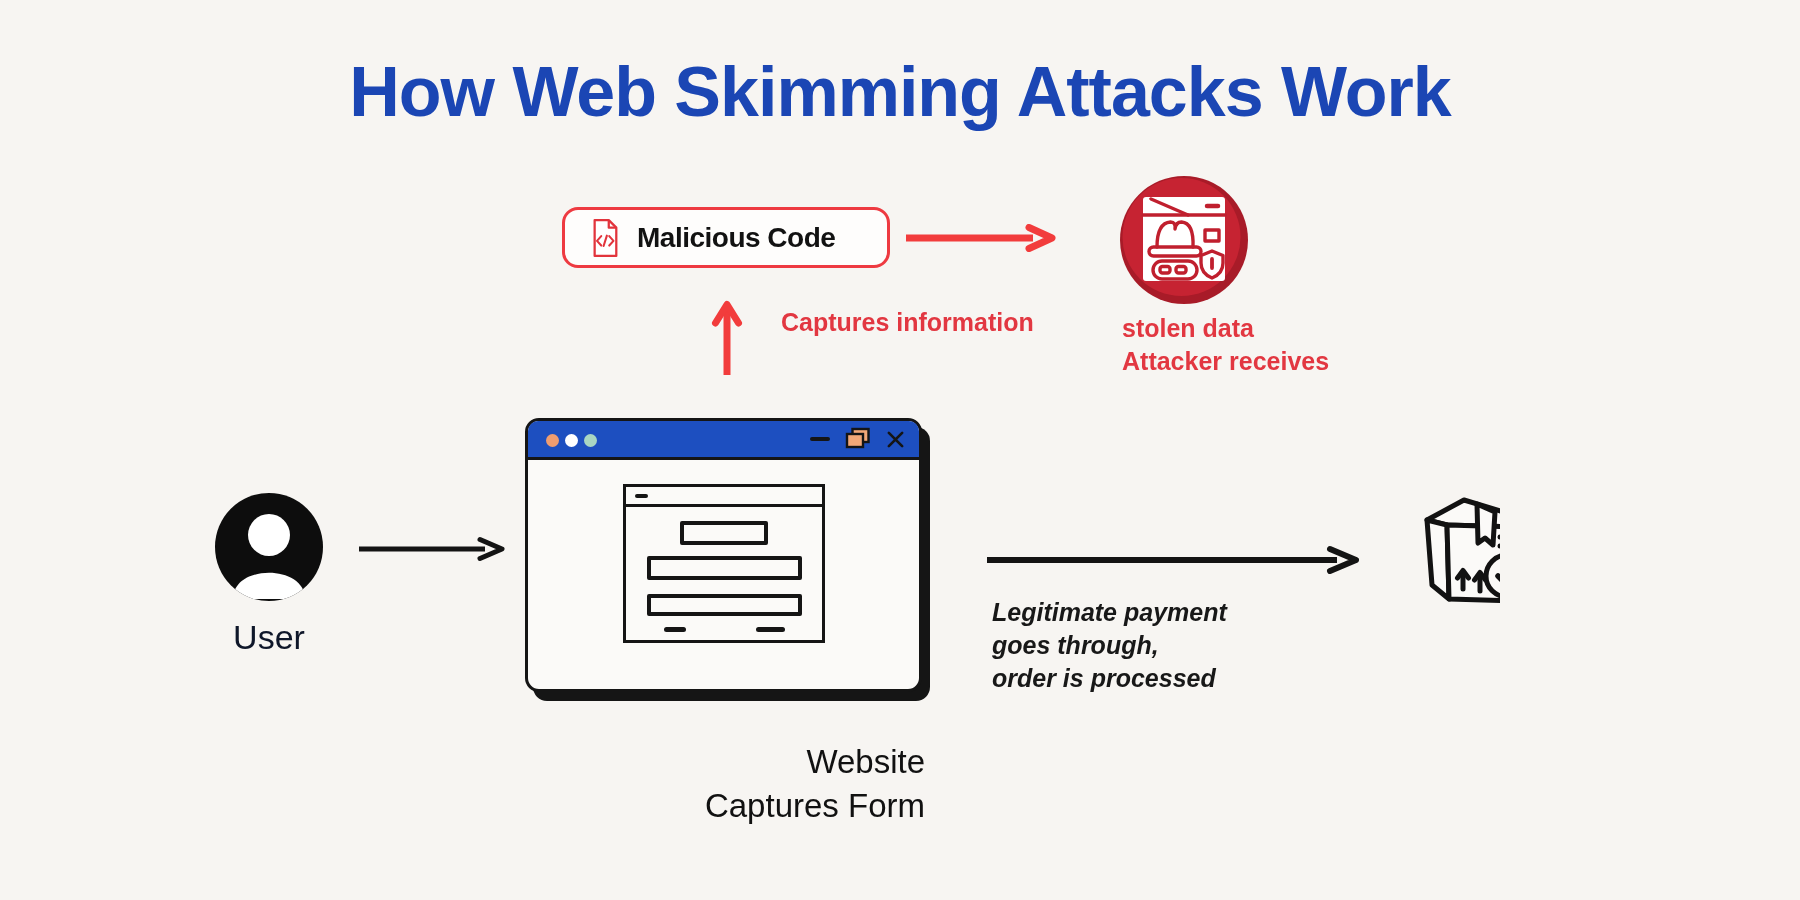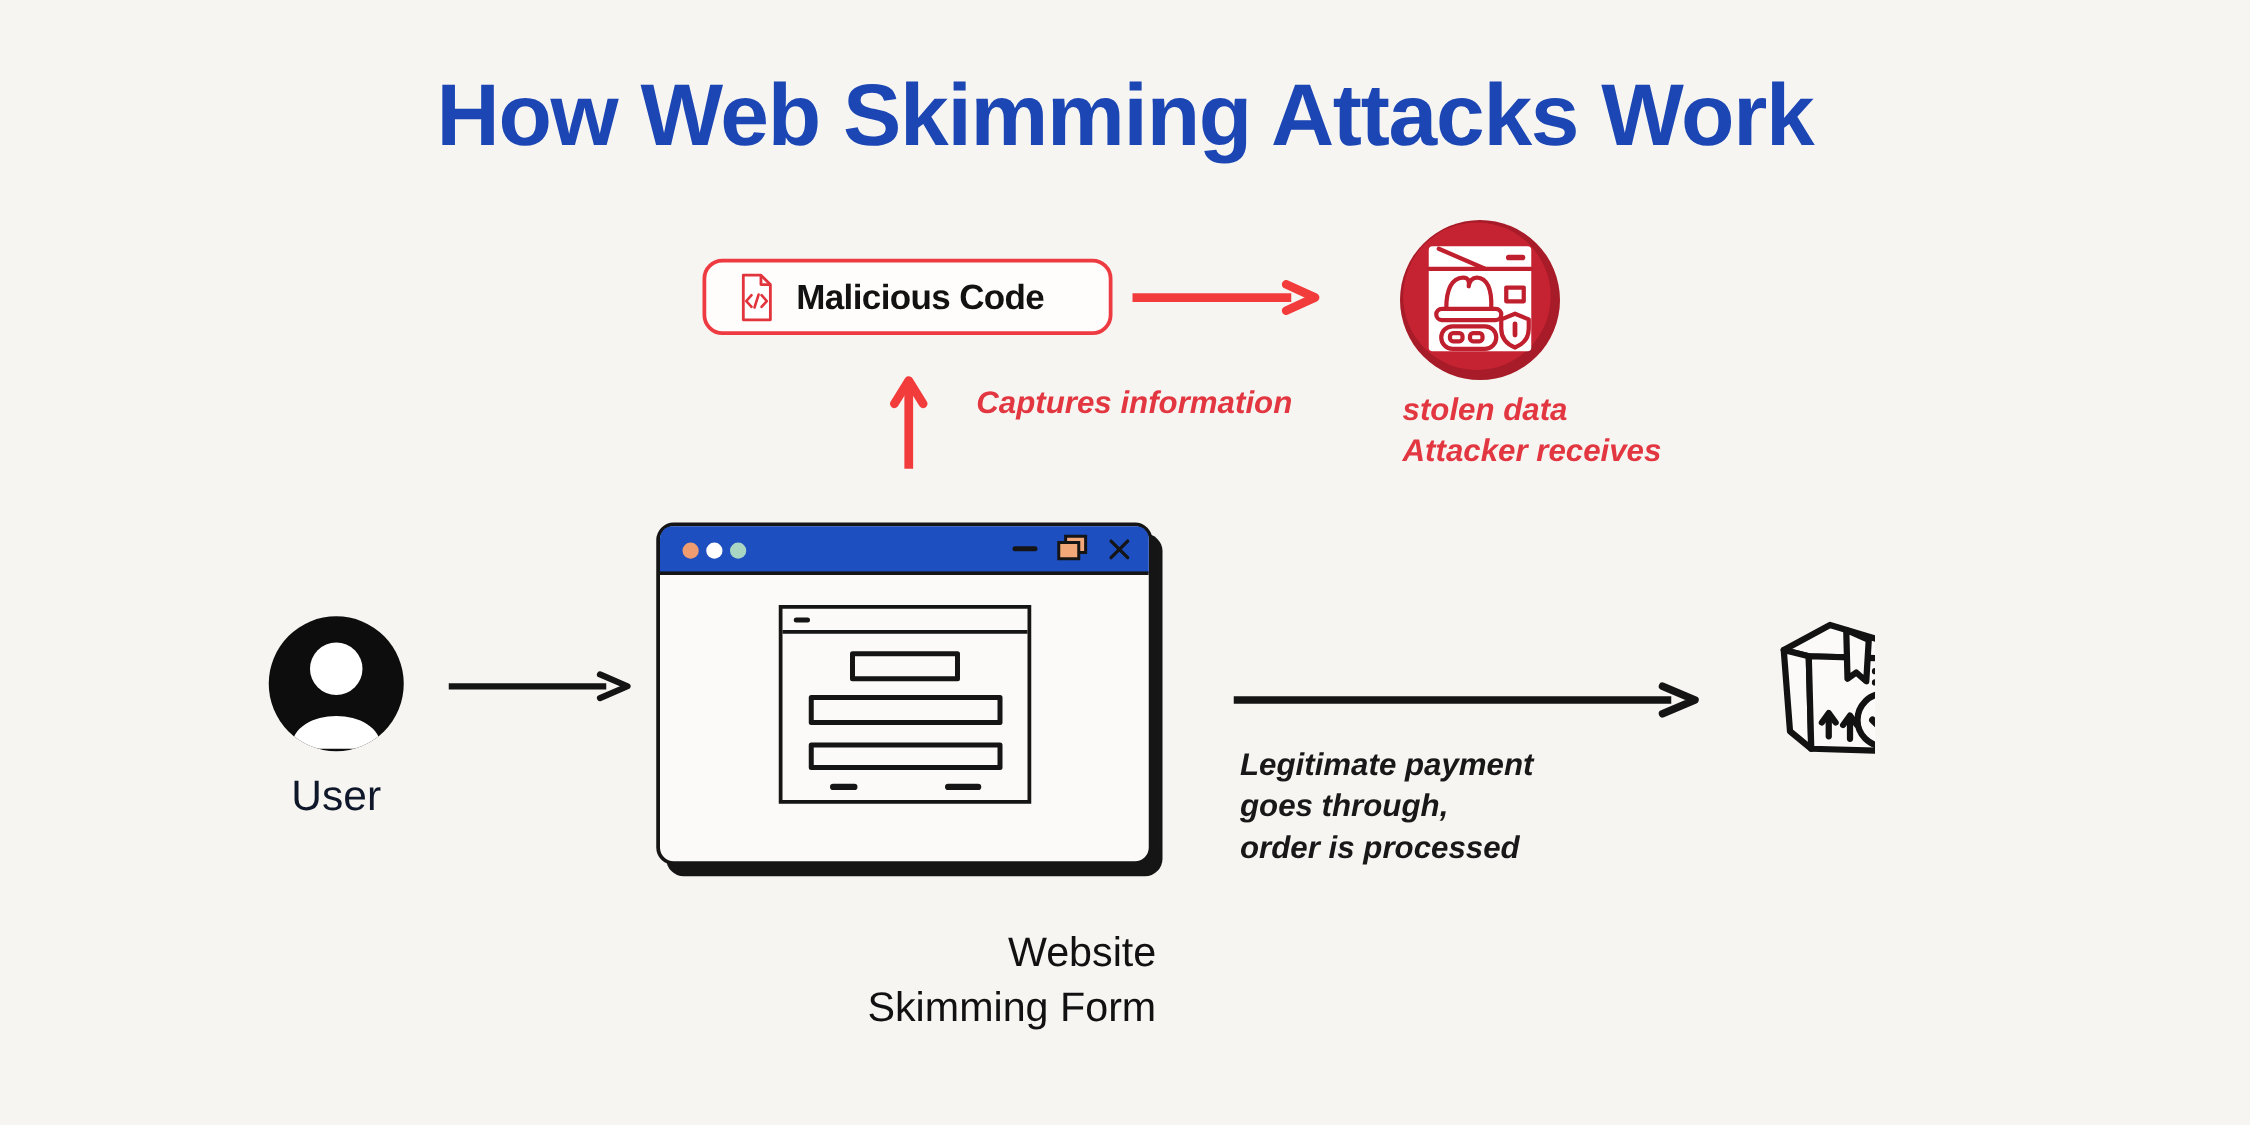--- a/index.html
+++ b/index.html
@@ -20,21 +20,21 @@
   .title{position:absolute;top:52px;left:0;width:1800px;text-align:center;
     font-size:70px;font-weight:bold;letter-spacing:-1px;color:var(--title-blue);}
 
   
   .mal-box{position:absolute;left:562px;top:207px;width:328px;height:61px;
     background:#fefdfc;border:3px solid var(--accent-red);border-radius:16px;
     display:flex;align-items:center;gap:16px;padding-left:24px;text-align:right;}
   .mal-box .label{font-size:28px;font-weight:bold;color:#121212;letter-spacing:-0.5px;}
 
   
-  .red-caption{position:absolute;color:#e23741;font-weight:bold;font-size:25px;line-height:33px;font-style:italic;}
+  .red-caption{position:absolute;color:#e23741;font-weight:bold;font-size:25px;line-height:33px;}
   .cap-capture{left:781px;top:306px;}
   .cap-attacker{left:1122px;top:312px;}
   .black-caption{position:absolute;font-weight:bold;font-size:25px;line-height:33px;color:#181818;font-style:italic;}
   .cap-order{left:992px;top:596px;}
 
   .user-label{position:absolute;left:214px;top:618px;width:110px;text-align:center;
     font-size:34px;color:#0f172a;}
   .form-label{position:absolute;left:525px;top:740px;width:400px;text-align:right;
     font-size:33px;line-height:44px;color:#111;}
 
@@ -192,21 +192,21 @@
             <span class="foot-dash d1"></span>
             <span class="foot-dash d2"></span>
           </div>
         </div>
       </div>
     </div>
   </div>
 
   <div class="form-label">
     <div>Website</div>
-    <div>Skimming Form</div>
+    <div>Captures Form</div>
   </div>
 
   <svg class="arrow arr-long" width="380" height="30" viewBox="0 0 380 30">
     <line x1="2" y1="15" x2="352" y2="15" stroke="#141414" stroke-width="6"></line>
     <polyline points="345,4 371,15 345,26" fill="none" stroke="#141414" stroke-width="6" stroke-linecap="round" stroke-linejoin="round"></polyline>
   </svg>
 
   <div class="black-caption cap-order">
     <div>Legitimate payment</div>
     <div>goes through,</div>

